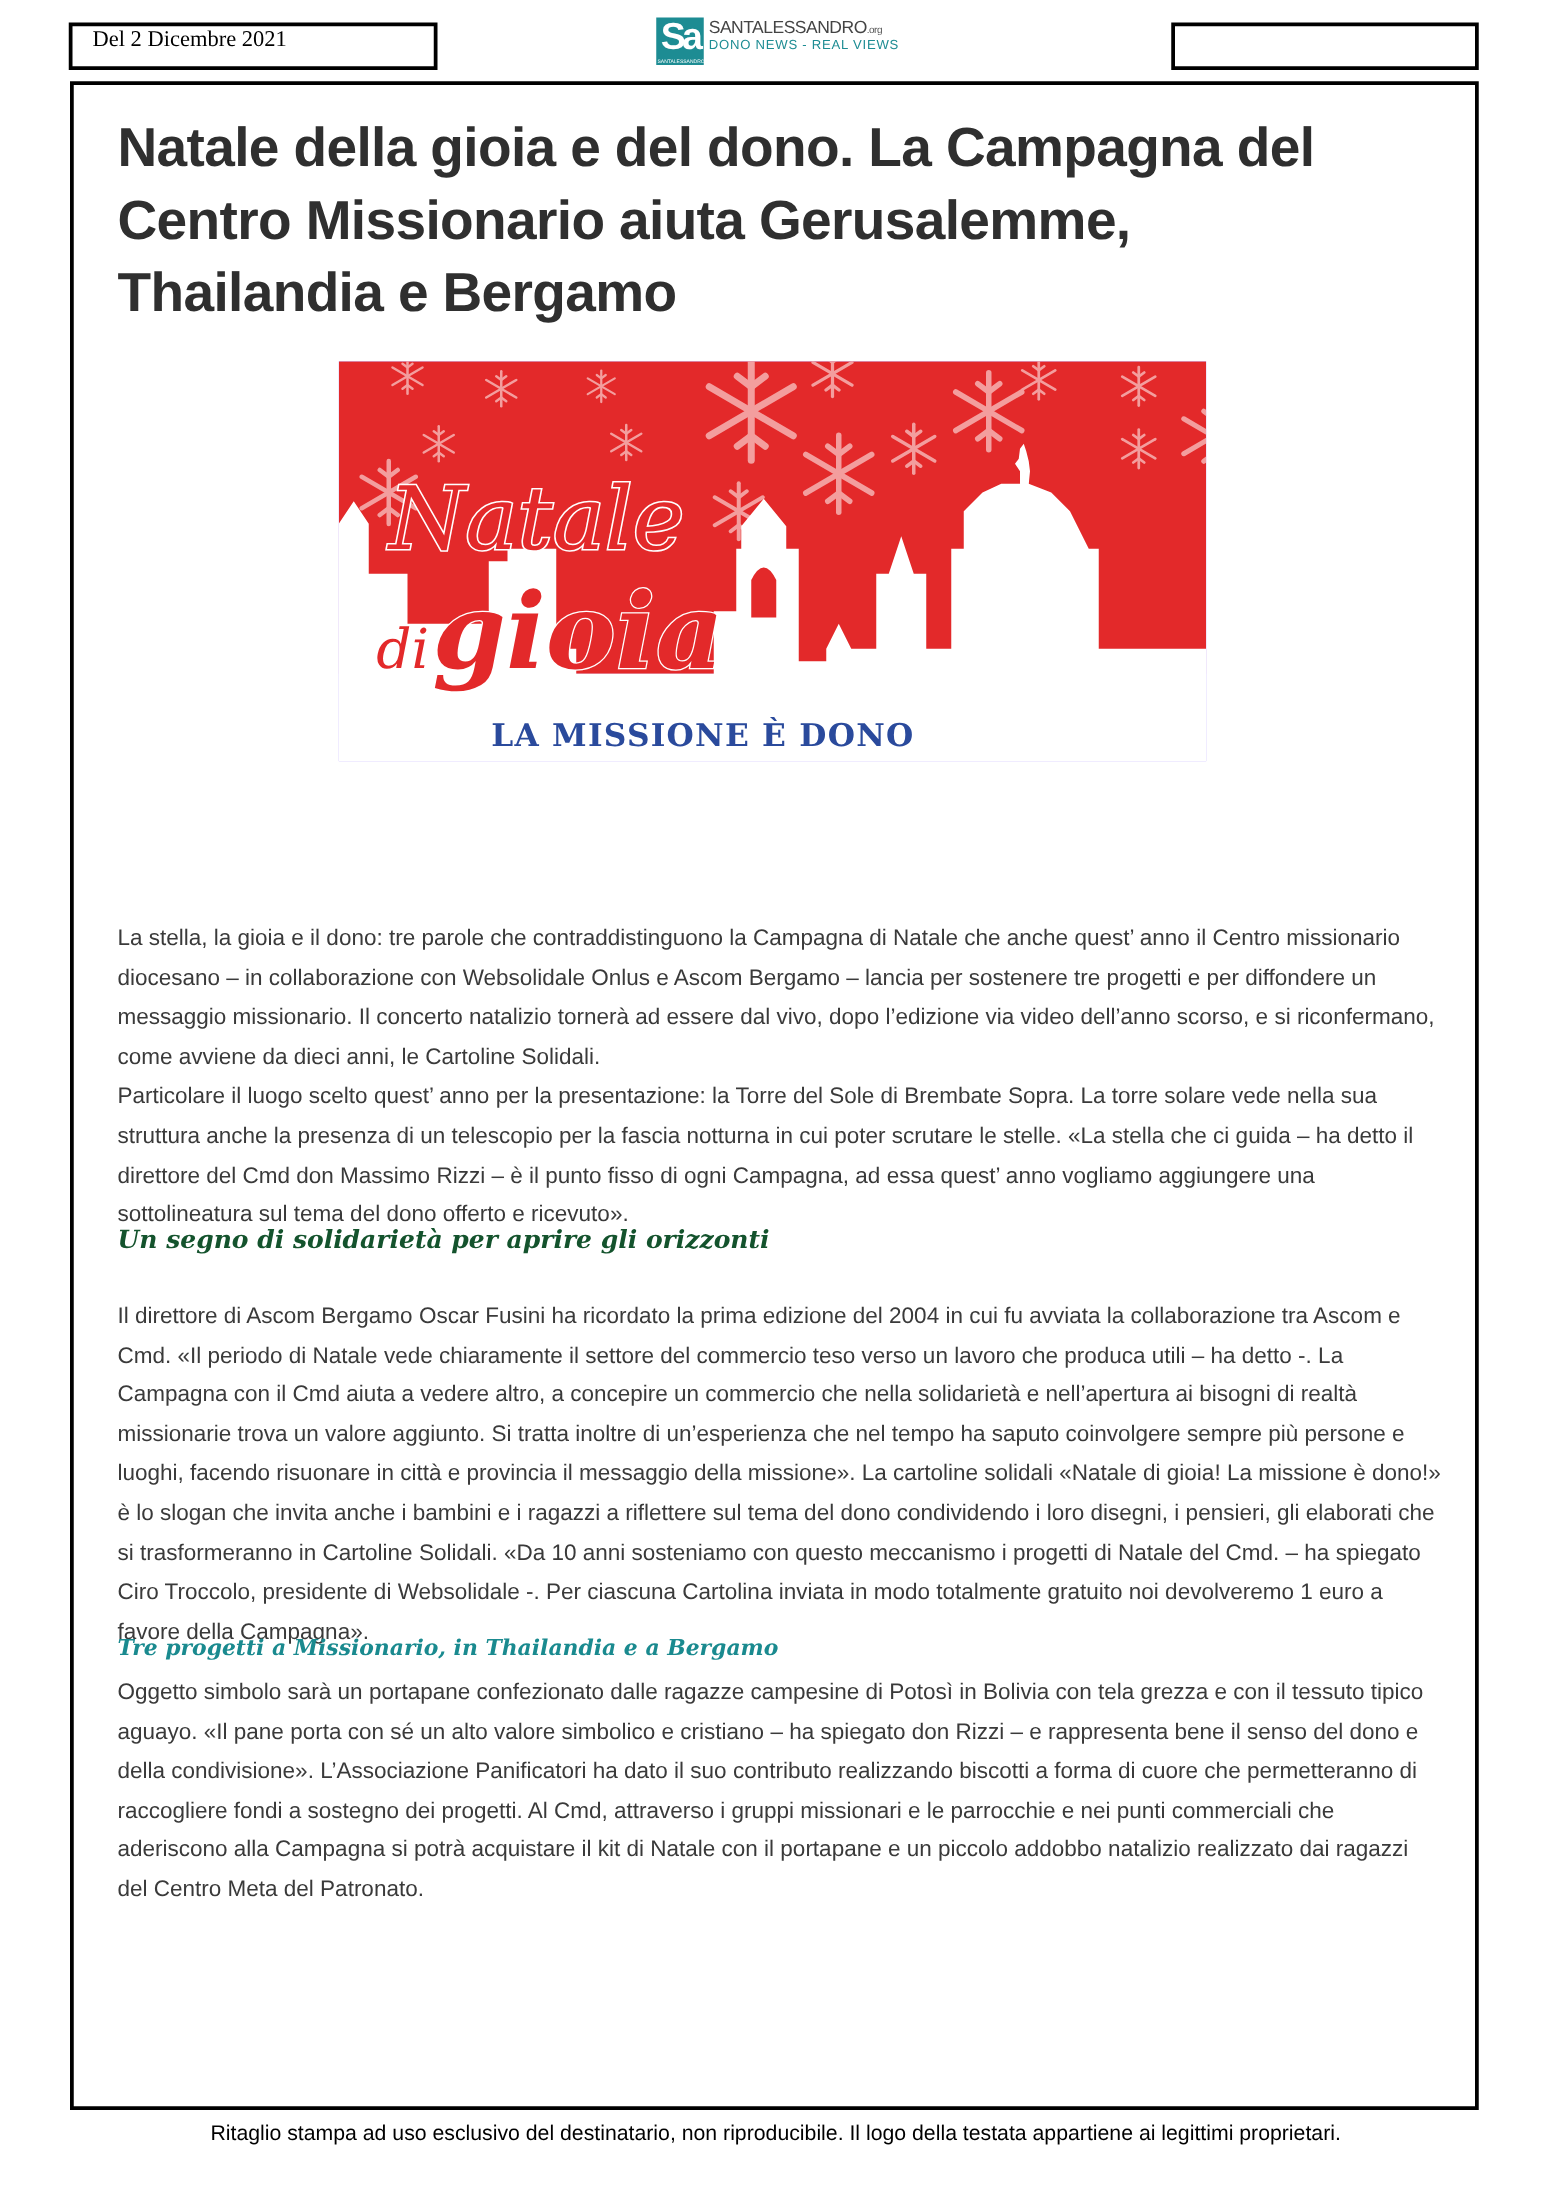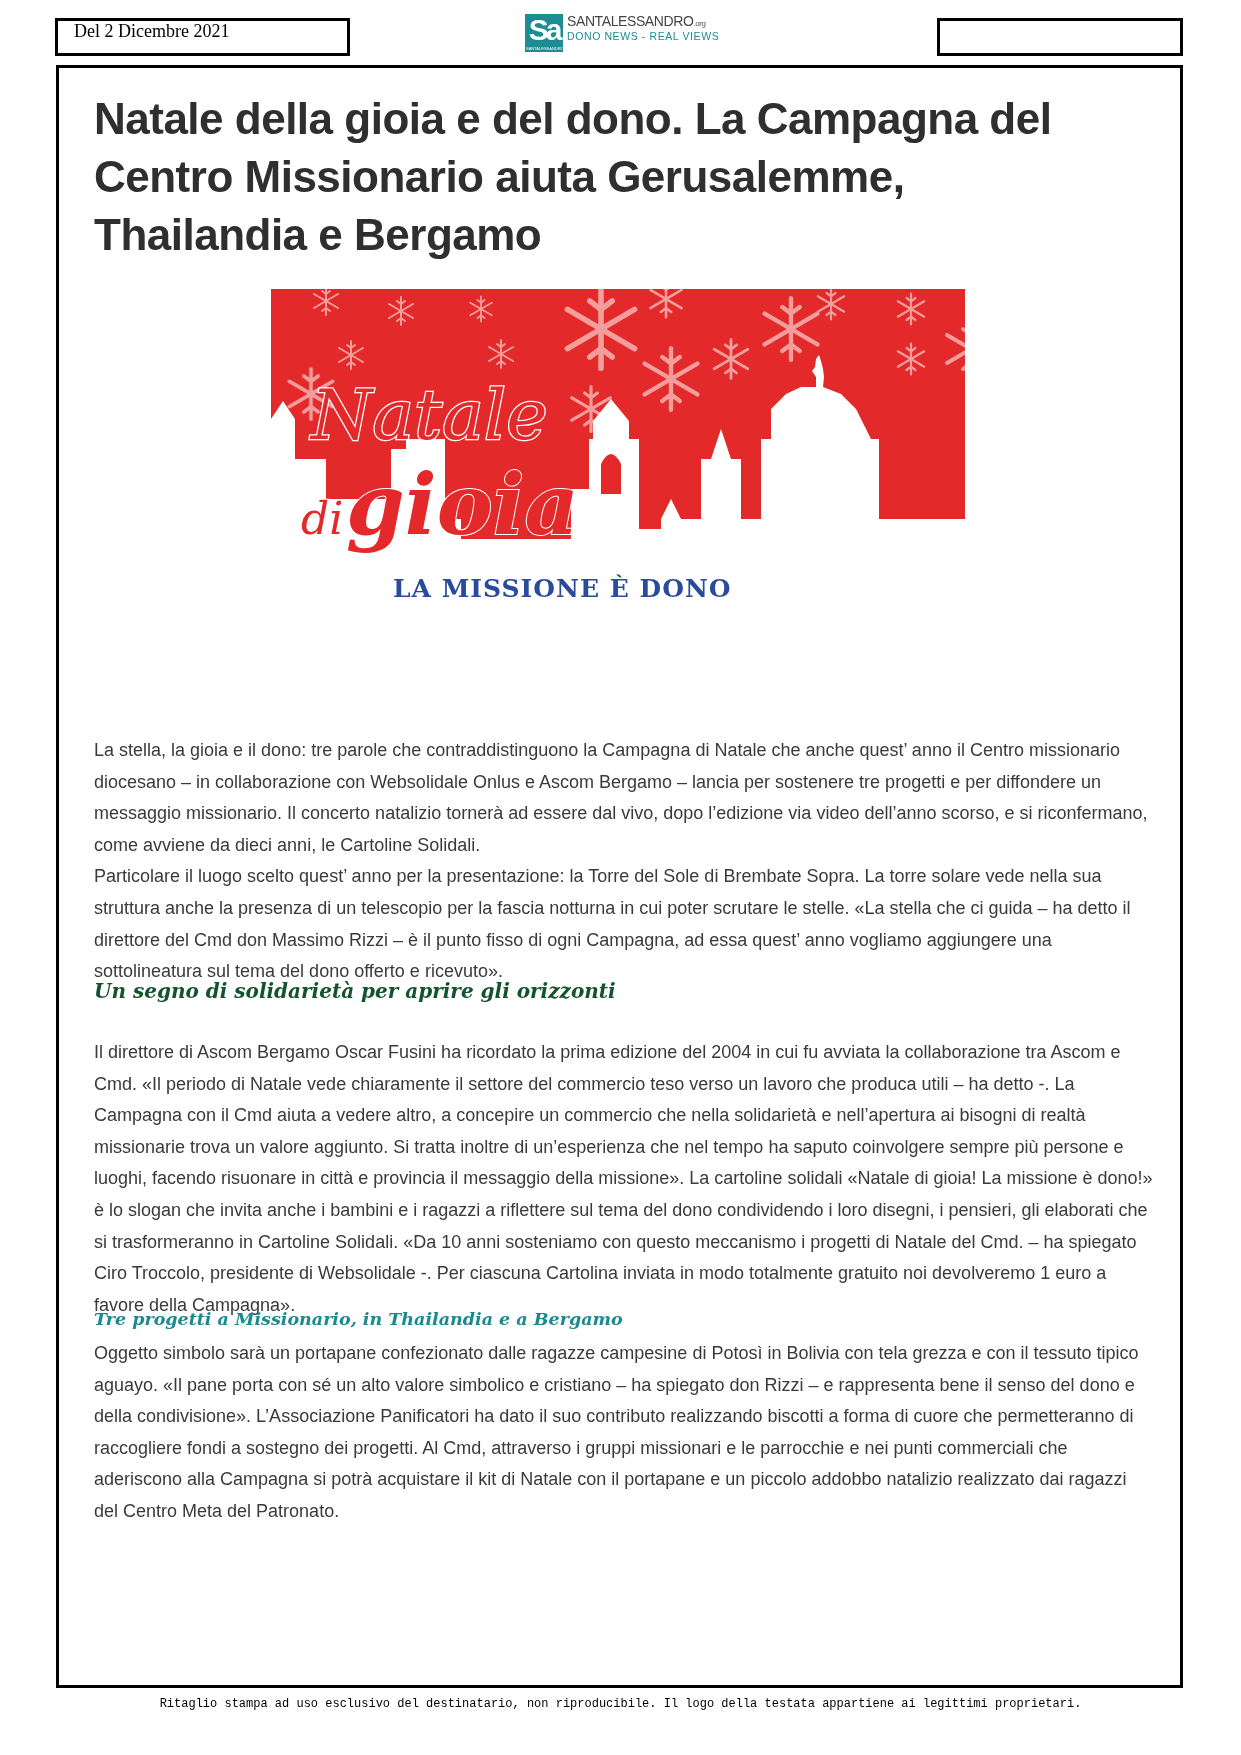--- a/index.html
+++ b/index.html
@@ -62,21 +62,21 @@
     }
     .p2 { top: 1037px; }
     .sub2 {
       position: absolute; left: 94px; top: 1309px;
       font-family: "DejaVu Serif", serif; font-style: italic; font-size: 17.5px; color: #1a8a8f;
     }
     .p3 { top: 1338px; }
 
     .footer {
       position: absolute; left: 0; top: 1697px; width: 1241px; text-align: center;
-      font-family: Liberation Mono, monospace; font-size: 12px; color: #000;
+      font-family: Liberation Sans, sans-serif; font-size: 17px; color: #000;
     }
   </style>
 </head>
 <body>
 
 <div class="date-box">
   <span>Del 2 Dicembre 2021</span>
 </div>
 
 <div class="logo">

